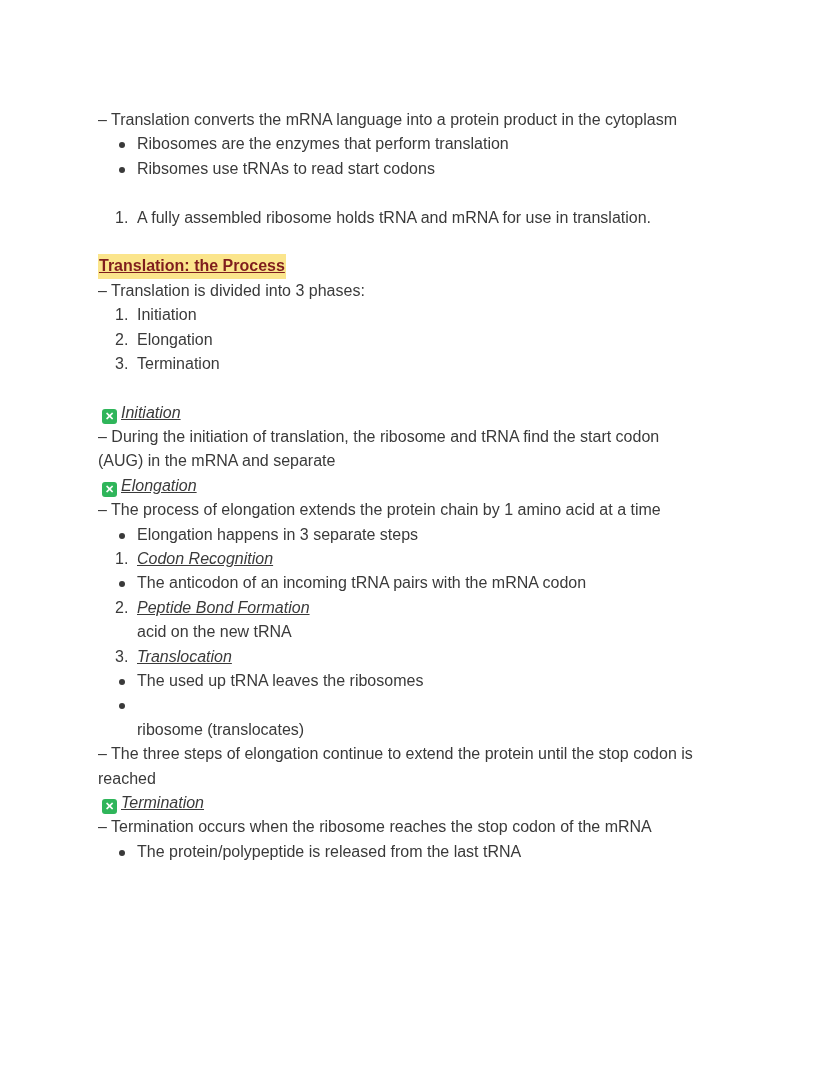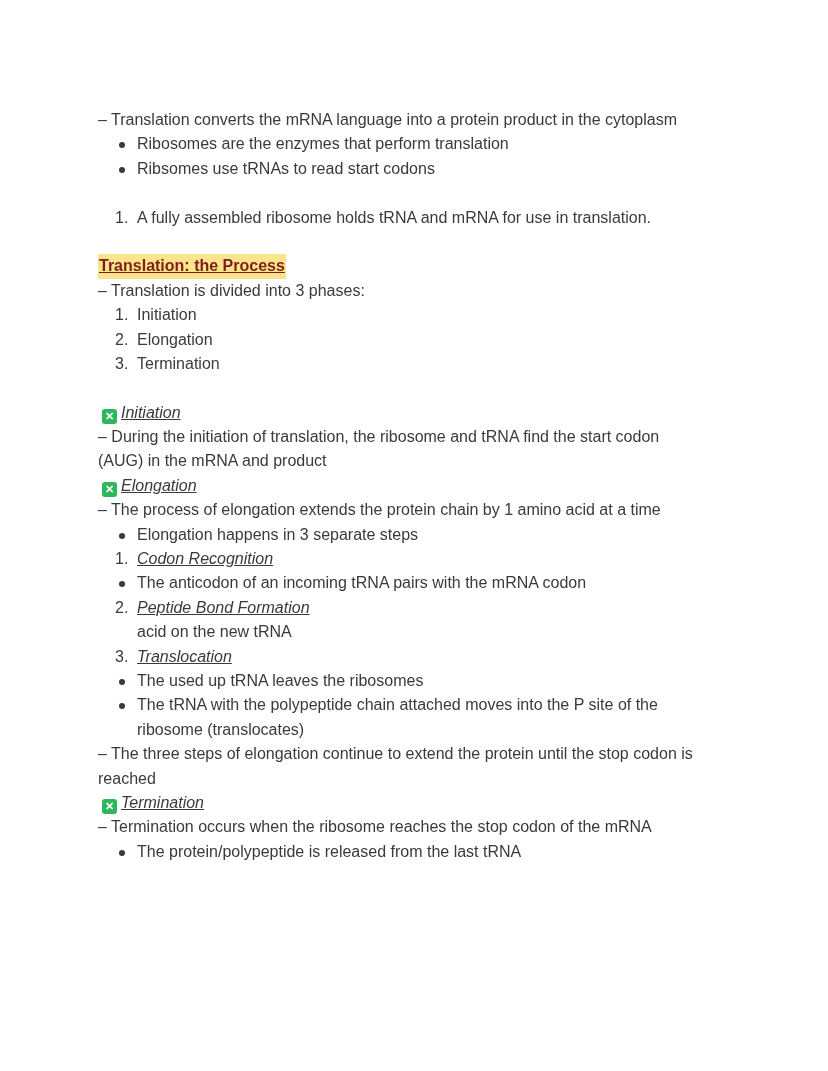--- a/index.html
+++ b/index.html
@@ -35,32 +35,32 @@
 
   <div class="line"><span class="heading">Translation: the Process</span></div>
   <div class="line">– Translation is divided into 3 phases:</div>
   <div class="line indent"><span class="marker">1.</span><span>Initiation</span></div>
   <div class="line indent"><span class="marker">2.</span><span>Elongation</span></div>
   <div class="line indent"><span class="marker">3.</span><span>Termination</span></div>
   <div class="blank"></div>
 
   <div class="line"><span class="xicon">✕</span><span class="sub">Initiation</span></div>
   <div class="line">– During the initiation of translation, the ribosome and tRNA find the start codon</div>
-  <div class="line">(AUG) in the mRNA and product</div>
+  <div class="line">(AUG) in the mRNA and separate</div>
 
   <div class="line"><span class="xicon">✕</span><span class="sub">Elongation</span></div>
   <div class="line">– The process of elongation extends the protein chain by 1 amino acid at a time</div>
   <div class="line indent"><span class="bullet-dot"></span><span>Elongation happens in 3 separate steps</span></div>
   <div class="line indent"><span class="marker">1.</span><span class="sub">Codon Recognition</span></div>
   <div class="line indent"><span class="bullet-dot"></span><span>The anticodon of an incoming tRNA pairs with the mRNA codon</span></div>
   <div class="line indent"><span class="marker">2.</span><span class="sub">Peptide Bond Formation</span></div>
   <div class="line indent">acid on the new tRNA</div>
   <div class="line indent"><span class="marker">3.</span><span class="sub">Translocation</span></div>
   <div class="line indent"><span class="bullet-dot"></span><span>The used up tRNA leaves the ribosomes</span></div>
-  <div class="line indent"><span class="bullet-dot"></span><span>The tRNA with the polypeptide chain attached moves into the P site of the</span></div>
+  <div class="line indent"><span class="bullet-dot"></span></div>
   <div class="line indent">ribosome (translocates)</div>
   <div class="line">– The three steps of elongation continue to extend the protein until the stop codon is</div>
   <div class="line">reached</div>
 
   <div class="line"><span class="xicon">✕</span><span class="sub">Termination</span></div>
   <div class="line">– Termination occurs when the ribosome reaches the stop codon of the mRNA</div>
   <div class="line indent"><span class="bullet-dot"></span><span>The protein/polypeptide is released from the last tRNA</span></div>
 </div>
 
 </body></html>

